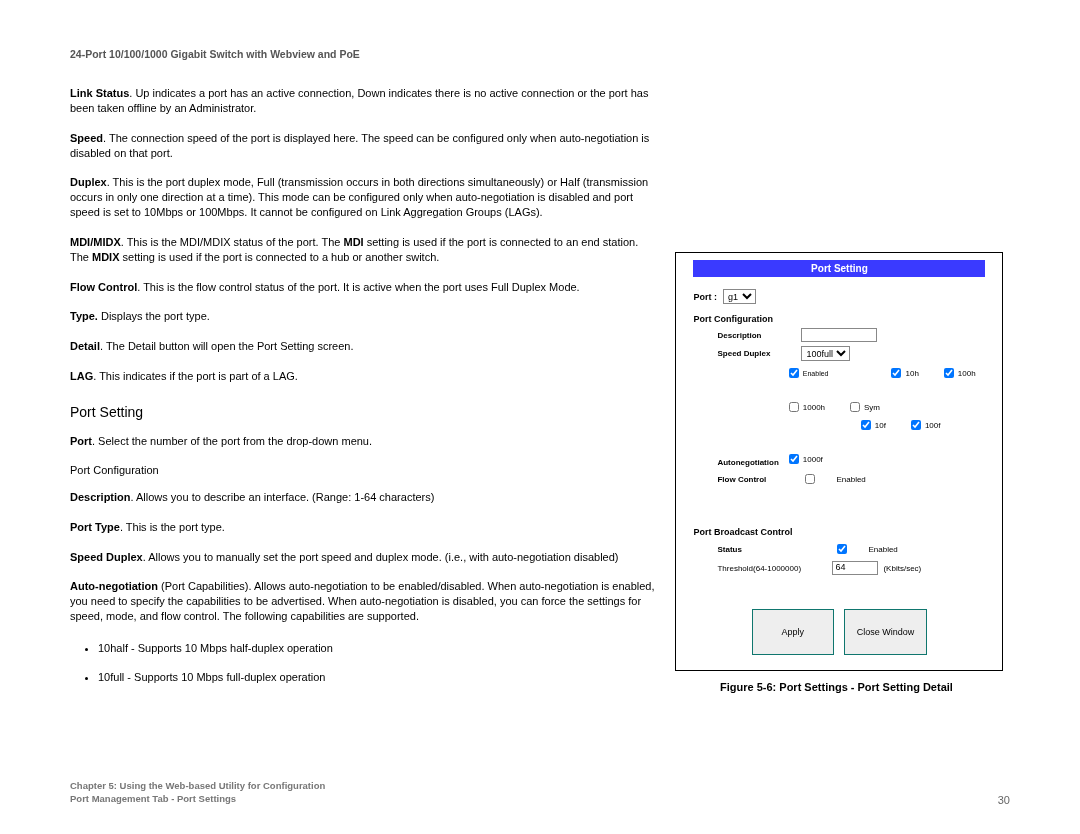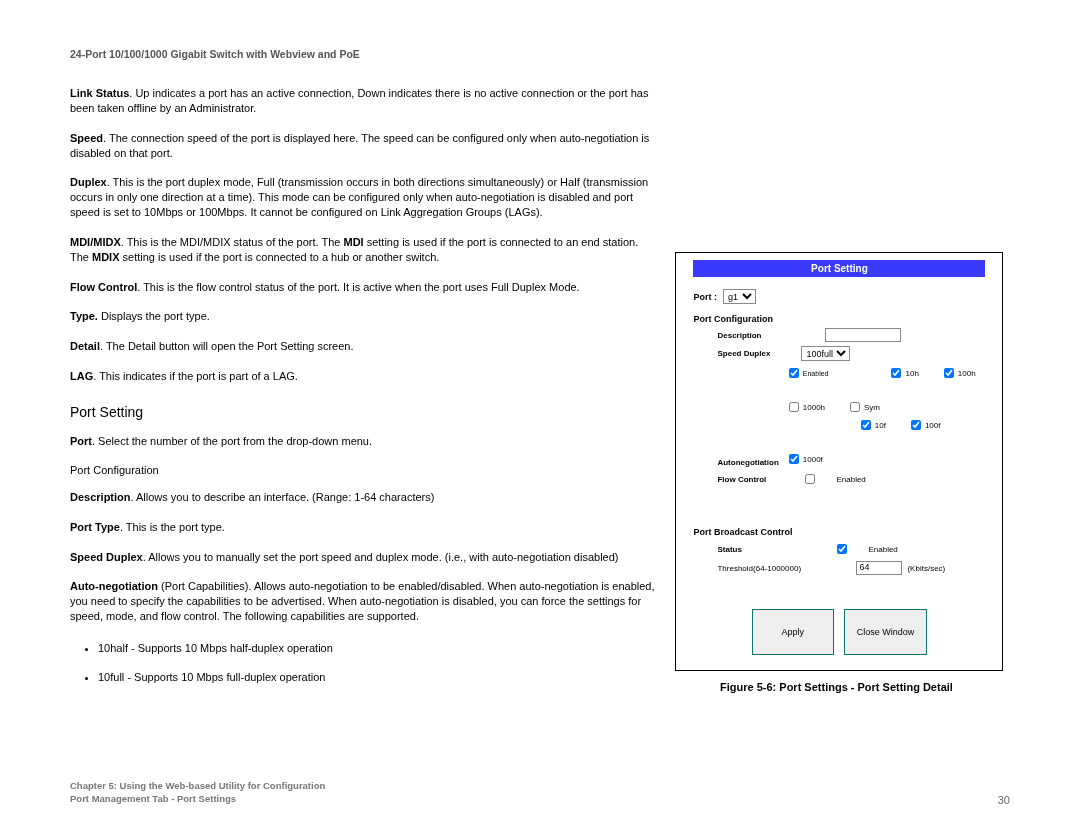--- a/index.html
+++ b/index.html
@@ -115,21 +115,20 @@
     cursor: pointer;
   }
   .txtbox {
     border: 1px solid #888;
     font-size: 9px;
     width: 40px;
     height: 12px;
     padding: 0 2px;
     display: inline-block;
     background: #fff;
-    margin-left: 24px;
   }
   .threshold-row {
     display: flex;
     align-items: center;
     font-size: 8px;
     padding: 2px 14px 2px 38px;
     gap: 5px;
   }
   .figure-caption {
     font-weight: bold;

